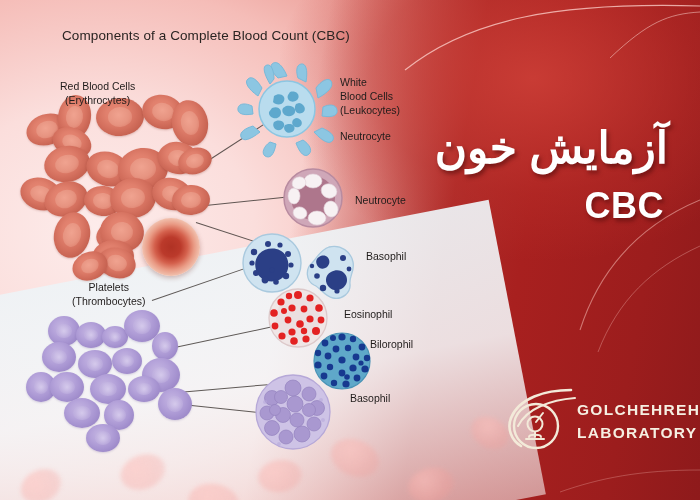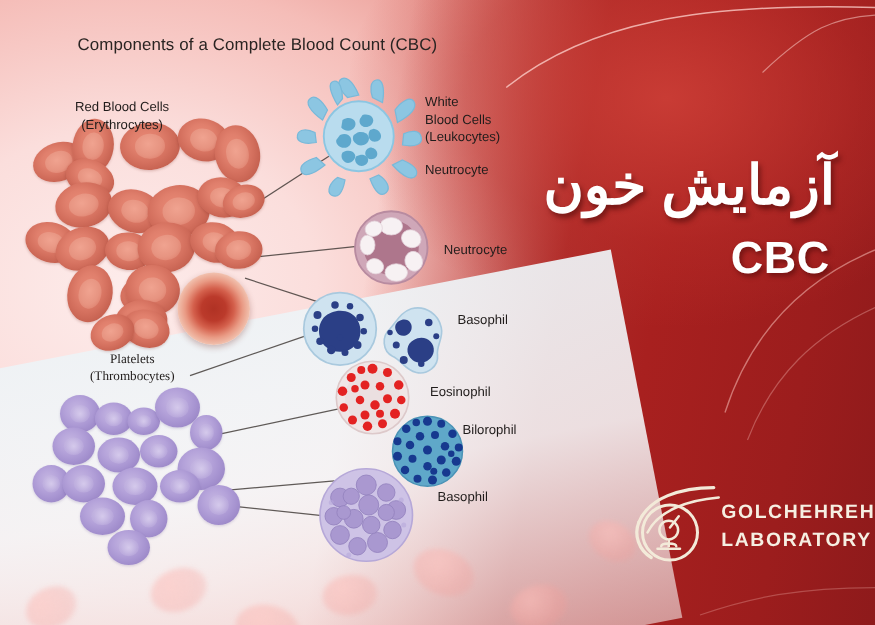--- a/index.html
+++ b/index.html
@@ -348,21 +348,21 @@
     <span>(Leukocytes)</span>
   </div>
 
   <div class="lbl" style="left:340px;top:130px;">Neutrocyte</div>
   <div class="lbl" style="left:355px;top:194px;">Neutrocyte</div>
   <div class="lbl" style="left:366px;top:250px;">Basophil</div>
   <div class="lbl" style="left:344px;top:308px;">Eosinophil</div>
   <div class="lbl" style="left:370px;top:338px;">Bilorophil</div>
   <div class="lbl" style="left:350px;top:392px;">Basophil</div>
 
-  <div class="lbl ctr" style="left:72px;top:281px;font-family:Liberation Serif, serif;">
+  <div class="lbl ctr" style="left:72px;top:281px;">
     <span>Platelets</span><br>
     <span>(Thrombocytes)</span>
   </div>
 
   <div class="fa-title">آزمایش خون</div>
   <div class="fa-sub">CBC</div>
 
   <div class="logo">
     <svg width="72" height="66" viewBox="0 0 72 66">
       <path d="M66 2 C40 2 14 10 6 30" fill="none" stroke="#f3ead9" stroke-width="2.6" stroke-linecap="round"></path>

